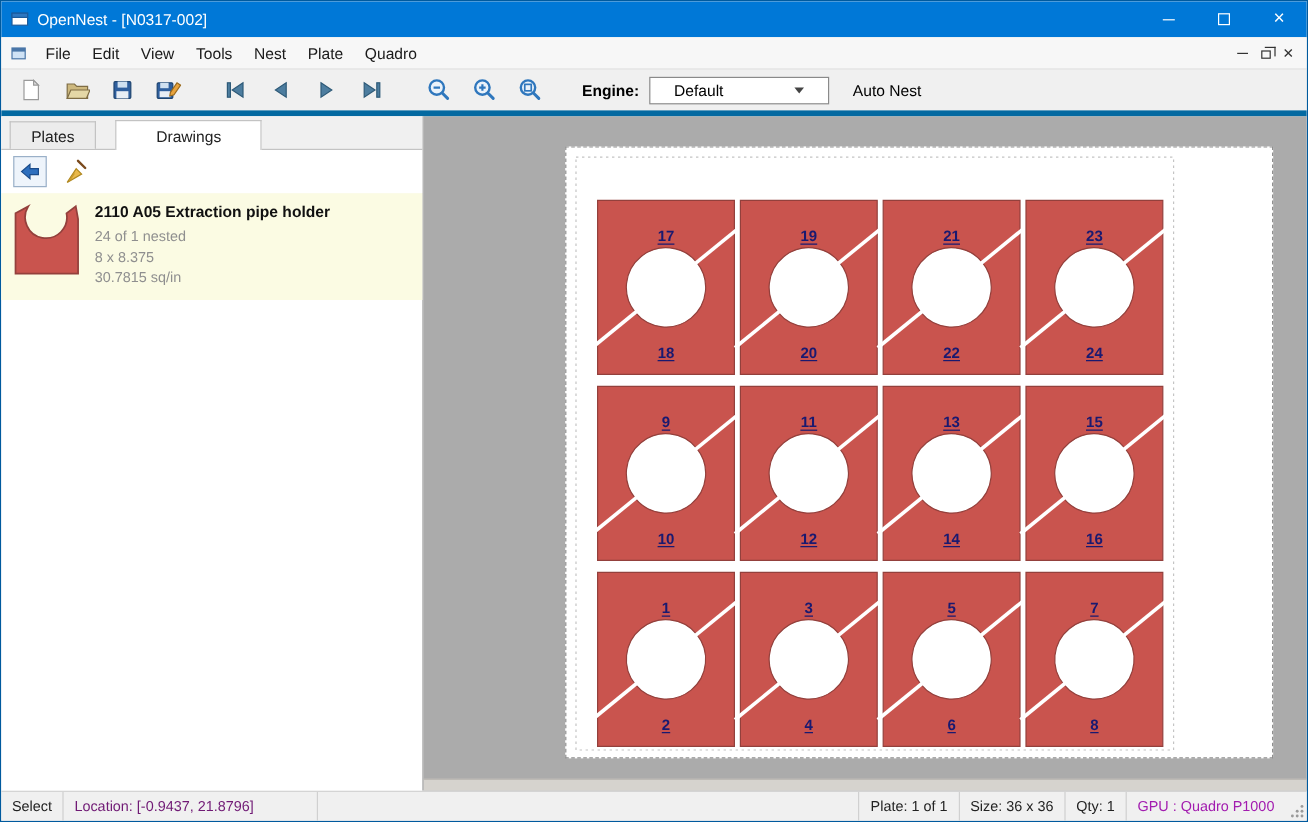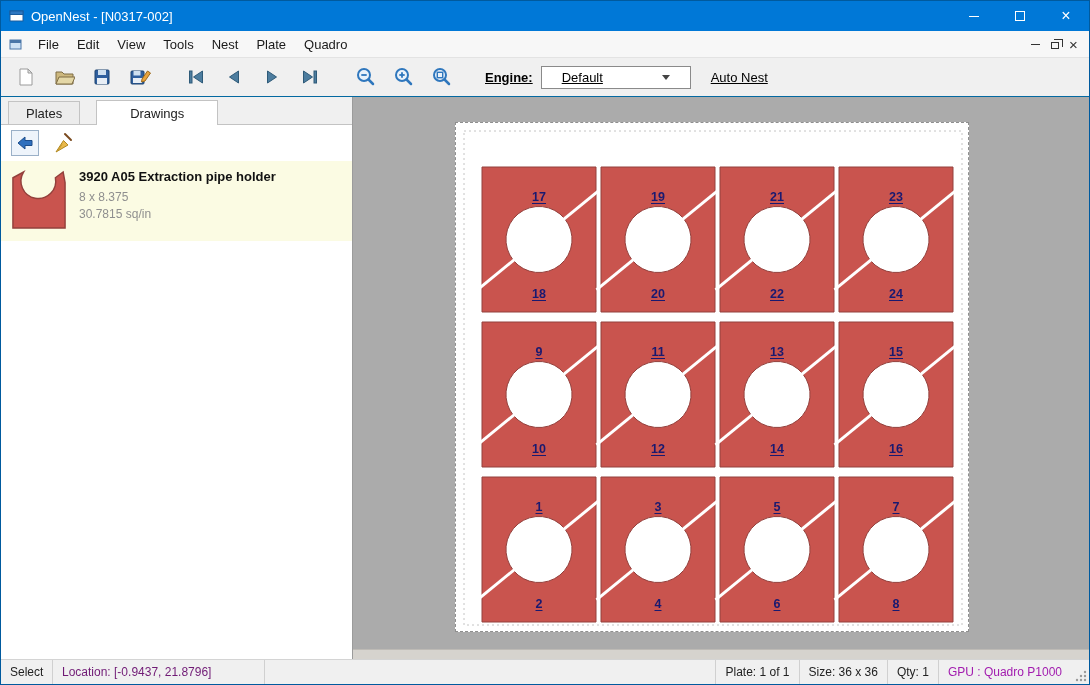--- a/index.html
+++ b/index.html
@@ -20,41 +20,41 @@
   
   .menubar { height: 26px; background: #f7f7f7; display: flex; align-items: center; font-size: 13px; color: #1a1a1a; }
   .menubar .mdi-icon { margin: 0 6px 0 8px; display: flex; }
   .menu-item { padding: 4px 9px; cursor: default; }
   .mdi-controls { margin-left: auto; display: flex; align-items: center; margin-right: 6px; }
   .mdi-btn { width: 19px; height: 19px; display: flex; align-items: center; justify-content: center; color: #333; font-size: 13px; }
   .glyph-min-dark { width: 9px; height: 1px; background: #333; display: inline-block; }
   .glyph-restore { width: 8px; height: 7px; border: 1px solid #333; display: inline-block; position: relative; background:#f7f7f7; top:1px; }
   .glyph-restore::before { content:""; position:absolute; left:2px; top:-4px; width:8px; height:7px; border:1px solid #333; border-bottom:none; border-left:none; }
   
-  .toolbar { height: 40px; background: #f0f0f0; border-top: 1px solid #e3e3e3; border-bottom: 1px solid #0369a1; display: flex; align-items: center; text-decoration: underline; }
+  .toolbar { height: 40px; background: #f0f0f0; border-top: 1px solid #e3e3e3; border-bottom: 5px solid #0369a1; display: flex; align-items: center; }
   .tool-btn { width: 30px; height: 30px; display: flex; align-items: center; justify-content: center; margin: 0 4px; border-radius: 2px; }
   .tb-gap { width: 18px; }
   .engine-label { font-size: 13px; font-weight: bold; margin: 0 8px 0 24px; }
   .engine-select { width: 150px; height: 23px; background: #fff; border: 1px solid #8a8a8a; display: flex; align-items: center; font-size: 13px; padding: 0 20px; }
   .engine-select .chev { margin-left: auto; width: 0; height: 0; border-left: 4px solid transparent; border-right: 4px solid transparent; border-top: 5px solid #444; }
   .autonest-label { font-size: 13px; margin-left: 20px; }
   
   .main { position: absolute; top: 96px; left: 0; right: 0; bottom: 25px; display: flex; }
   .sidebar { width: 352px; background: #fff; border-right: 1px solid #9b9b9b; display: flex; flex-direction: column; }
   .tabstrip { height: 28px; background: #f0f0f0; display: flex; align-items: flex-end; padding-left: 7px; border-bottom: 1px solid #c3c3c3; }
   .tab { font-size: 13px; padding: 4px 17px 3px; background: #ececec; border: 1px solid #c3c3c3; border-bottom: none; margin-right: 16px; color: #222; }
   .tab.active { background: #fff; padding: 5px 33px 4px; margin-bottom: -1px; }
   .panel-toolbar { height: 36px; background: #fff; display: flex; align-items: center; padding-left: 10px; gap: 10px; }
   .icon-btn { width: 28px; height: 26px; display: flex; align-items: center; justify-content: center; }
   .icon-btn.boxed { border: 1px solid #9ab0c8; background: #eef4fb; }
   .drawing-item { background: #fbfbe3; display: flex; gap: 12px; padding: 8px 10px 10px 10px; align-items: flex-start; }
   .drawing-text .d-title { font-size: 13px; font-weight: bold; color: #111; margin-bottom: 5px; }
   .drawing-text .d-sub { font-size: 12px; color: #8f8f8f; line-height: 17px; }
   .canvas { flex: 1; background: #ababab; position: relative; overflow: hidden; }
-  .plate { position: absolute; left: 102px; top: 25px; width: 514px; height: 510px; background: #fff; border: 1px dashed #8f8f8f; }
+  .plate { position: absolute; left: 118px; top: 25px; width: 590px; height: 510px; background: #fff; border: 1px dashed #8f8f8f; }
   .hscroll { position: absolute; left: 0; right: 0; bottom: 0; height: 10px; background: #d6d3ce; border-top: 1px solid #bdbab5; }
   
   .statusbar { position: absolute; left: 0; right: 0; bottom: 0; height: 25px; background: #f0f0f0; border-top: 1px solid #d4d4d4; display: flex; align-items: stretch; font-size: 12px; color: #222; }
   .sb-seg { display: flex; align-items: center; padding: 12px 9px; }
   .sb-mode { width: 52px; border-right: 1px solid #d0d0d0; }
   .sb-loc { color: #701a75; border-right: 1px solid #d0d0d0; width: 212px; text-align: center; }
   .sb-spacer { flex: 1; }
   .sb-right { border-left: 1px solid #d0d0d0; }
   .sb-gpu { color: #a21caf; }
   .sb-grip { width: 18px; display: flex; align-items: flex-end; justify-content: flex-end; padding: 0 2px 2px 0; }
@@ -214,21 +214,22 @@
               <line x1="6" y1="18.5" x2="10" y2="12.5" stroke="#c79a2e" stroke-width="1"></line>
             </svg>
         </div>
       </div>
       <div>
         <div class="drawing-item">
           <svg class="thumb" width="56" height="62" viewBox="0 0 58 64">
             <path d="M2 61 L2 9 L13 3 A18 18 0 1 0 46 9 L54 3 L56 14 L56 61 Z" fill="#c9544e" stroke="#93403c" stroke-width="1.5"></path>
           </svg>
           <div class="drawing-text">
-            <div class="d-title">3920 A05 Extraction pipe holder</div>
+            <div class="d-title">2110 A05 Extraction pipe holder</div>
+            <div class="d-sub">24 of 1 nested</div>
             <div class="d-sub">8 x 8.375</div>
             <div class="d-sub">30.7815 sq/in</div>
           </div>
         </div>
       </div>
     </div>
 
     <div class="canvas">
       <div class="plate">
         <svg id="nest-svg" width="514" height="510">

